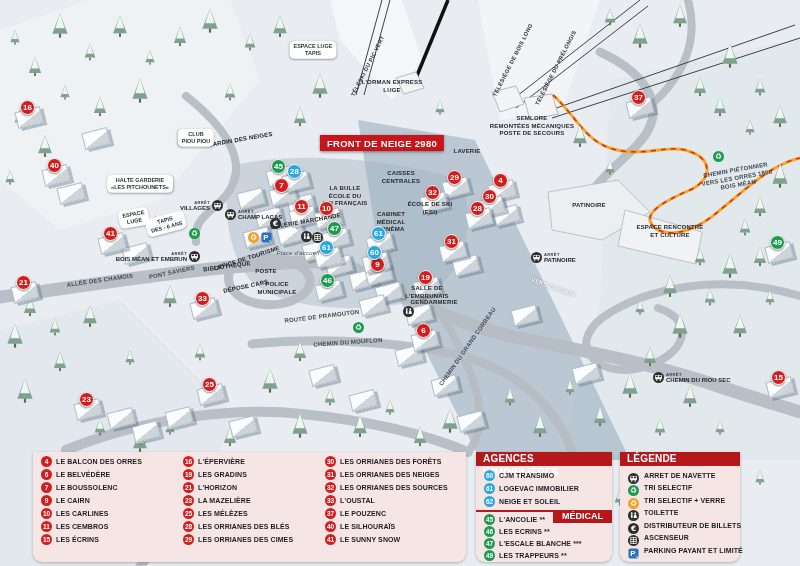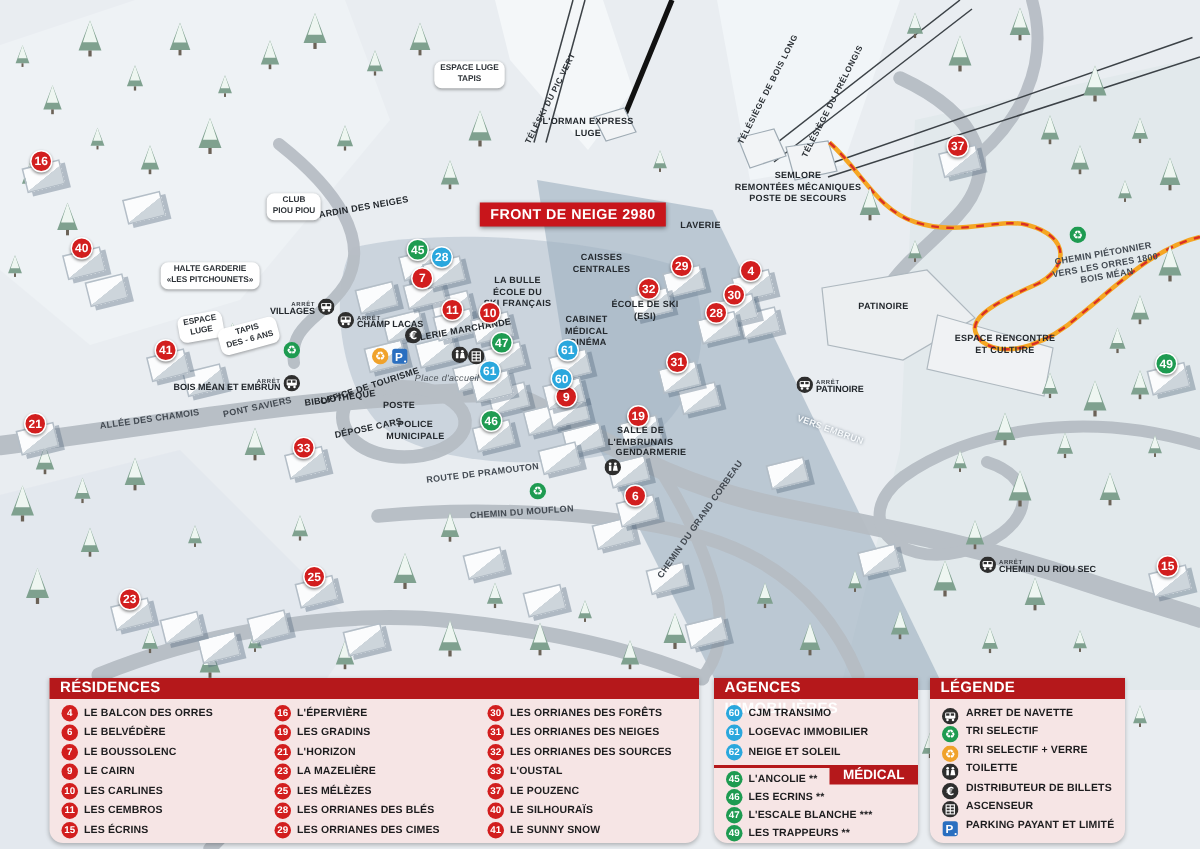--- a/index.html
+++ b/index.html
@@ -462,21 +462,20 @@
         <div class="txt">
           <div class="arret">ARRÊT</div>
           <div class="name">CHEMIN DU RIOU SEC</div>
         </div>
       </div>
     </div>
 
   <div class="banner" id="banner" style="left: 382px; top: 143px; transform: translate(-50%, -50%);">FRONT DE NEIGE 2980</div>
 
   <div class="panel" style="left:33px;top:452px;width:433px;height:110px">
-    <div class="phead">RÉSIDENCES</div>
     <div class="pbody" id="res-grid">
         <div class="">
           <div class="lrow">
             <div class="lnum" style="background: rgb(210, 30, 30);">4</div>
             <div class="lname">LE BALCON DES ORRES</div>
           </div>
           <div class="lrow">
             <div class="lnum" style="background: rgb(210, 30, 30);">6</div>
             <div class="lname">LE BELVÉDÈRE</div>
           </div>
@@ -596,21 +595,21 @@
           <div class="lnum" style="background: rgb(30, 155, 81);">47</div>
           <div class="lname">L'ESCALE BLANCHE ***</div>
         </div>
         <div class="lrow" style="height: 12px;">
           <div class="lnum" style="background: rgb(30, 155, 81);">49</div>
           <div class="lname">LES TRAPPEURS **</div>
         </div>
       </div>
   </div>
 
-  <div class="panel" style="left:620px;top:452px;width:130px;height:110px">
+  <div class="panel" style="left:620px;top:452px;width:120px;height:110px">
     <div class="phead">LÉGENDE</div>
     <div class="pbody" id="leg-list">
         <div class="legrow">
           <div class="" style="flex: 0 0 11px; height: 11px;"><svg width="11" height="11" viewBox="0 0 12 12">
               <circle cx="6" cy="6" r="6" fill="#2e2e2e"></circle>
               <rect x="2.3" y="3.2" width="7.4" height="4.6" rx="1" fill="#fff"></rect>
        <rect x="3" y="3.9" width="2.4" height="1.7" fill="#2e2e2e"></rect>
        <rect x="6.4" y="3.9" width="2.4" height="1.7" fill="#2e2e2e"></rect>
        <circle cx="4" cy="8.7" r="0.9" fill="#fff"></circle>
               <circle cx="8" cy="8.7" r="0.9" fill="#fff"></circle>

